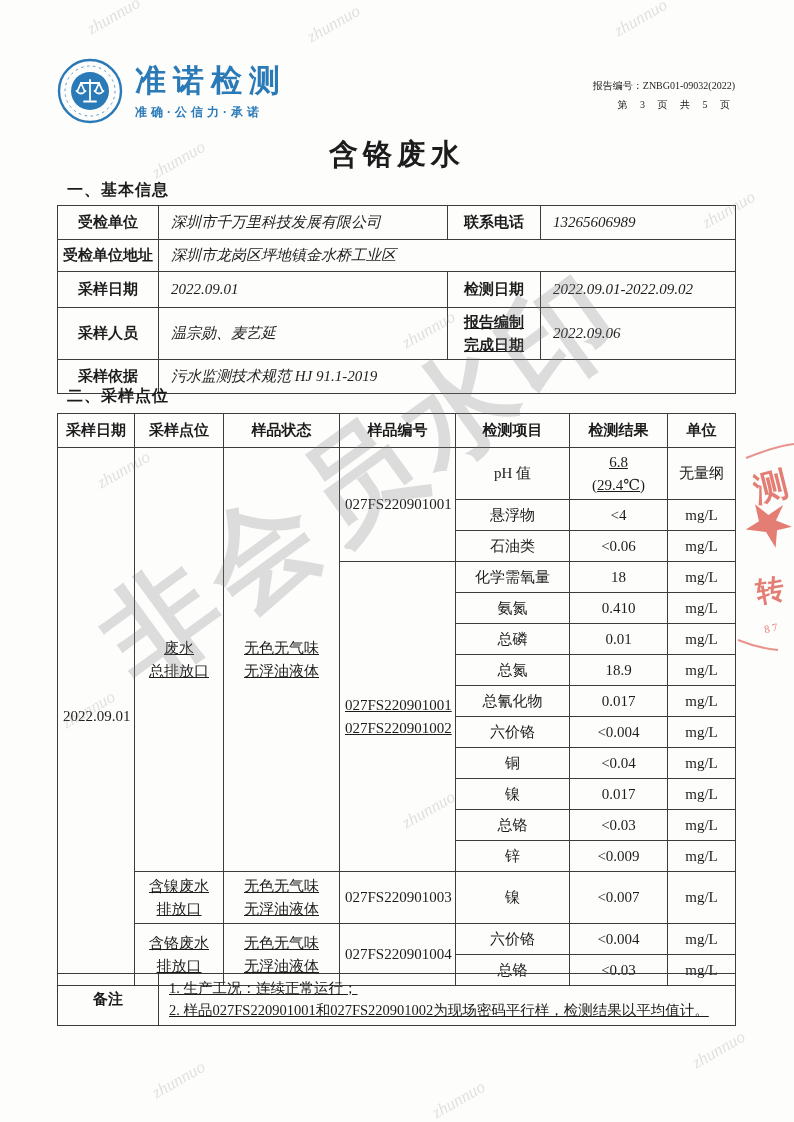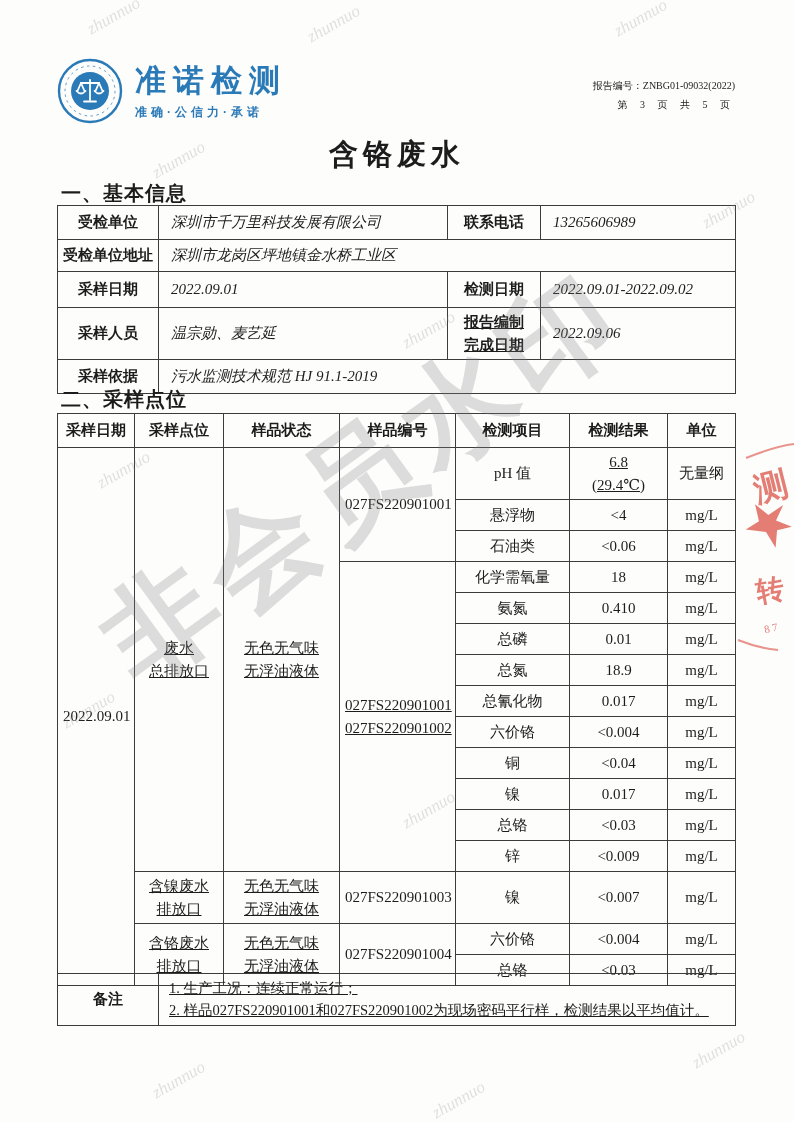--- a/index.html
+++ b/index.html
@@ -12,21 +12,21 @@
   
   .header{position:absolute;left:57px;top:58px;width:678px;display:flex;justify-content:space-between;align-items:flex-start;}
   .brand{display:flex;align-items:center;gap:12px;}
   .brand-text .name{font-family:"Liberation Sans","DejaVu Sans",sans-serif;font-size:31px;font-weight:bold;color:#2b7ab8;letter-spacing:7px;line-height:1.05;}
   .brand-text .tagline{font-family:"Liberation Sans","DejaVu Sans",sans-serif;font-size:12px;font-weight:bold;color:#2b7ab8;letter-spacing:4px;margin-top:6px;}
   .meta{text-align:right;font-size:10px;padding-top:18px;line-height:1.9;}
   .meta .pageinfo{letter-spacing:5px;}
 
   
   .title{position:absolute;left:0;top:135px;width:794px;text-align:center;font-size:29px;font-weight:bold;letter-spacing:5px;}
-  .sec-heading{position:absolute;left:61px;font-size:20px;font-weight:bold;letter-spacing:1px;}
+  .sec-heading{position:absolute;left:67px;font-size:16px;font-weight:bold;letter-spacing:1px;}
   #sec1{top:180px;}
   #sec2{top:386px;}
 
   
   table{border-collapse:collapse;table-layout:fixed;}
   td,th{border:1px solid #3c3c3c;font-size:15px;font-weight:normal;text-align:center;vertical-align:middle;padding:3px 5px;overflow:hidden;}
   .info{position:absolute;left:57px;top:205px;width:678px;padding-left:12px;}
   .info td.lab{font-weight:bold;}
   .info td.val{text-align:left;padding-left:12px;font-style:italic;}
   .results{position:absolute;left:57px;top:413px;width:678px;}

